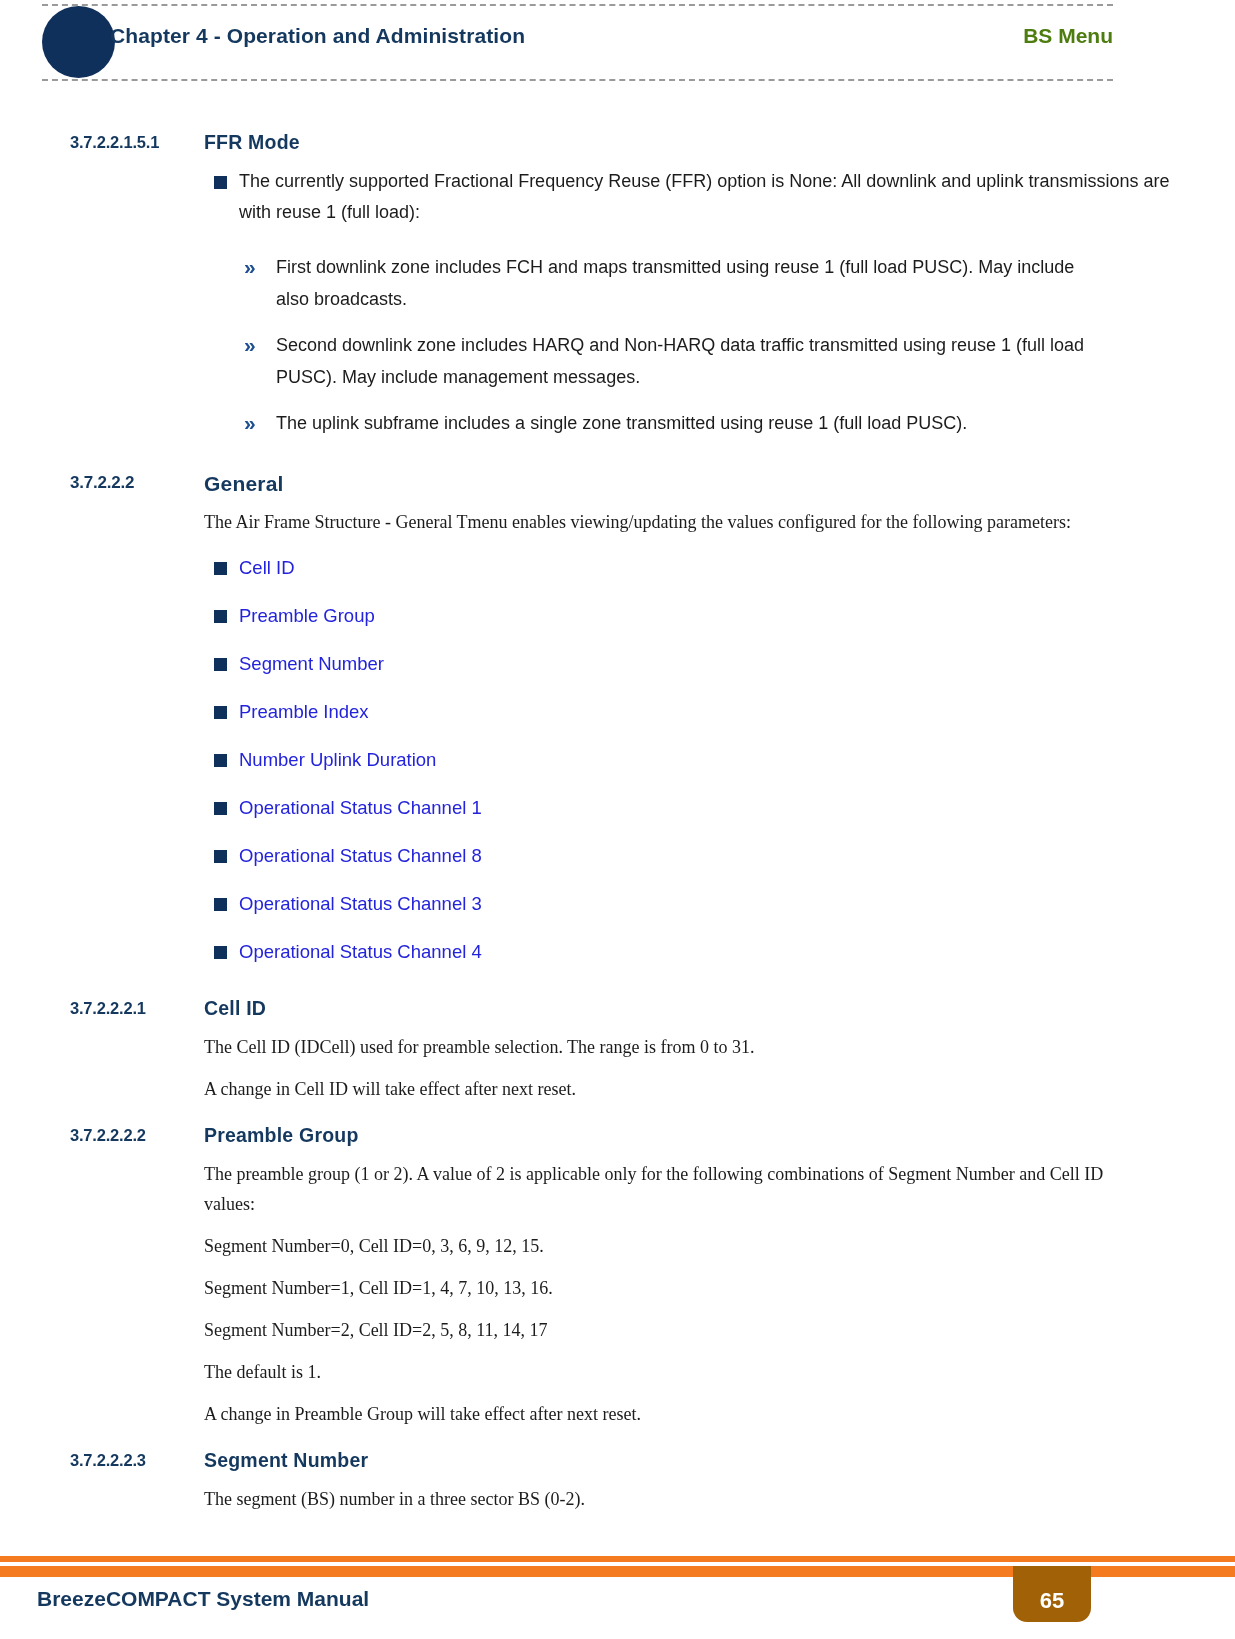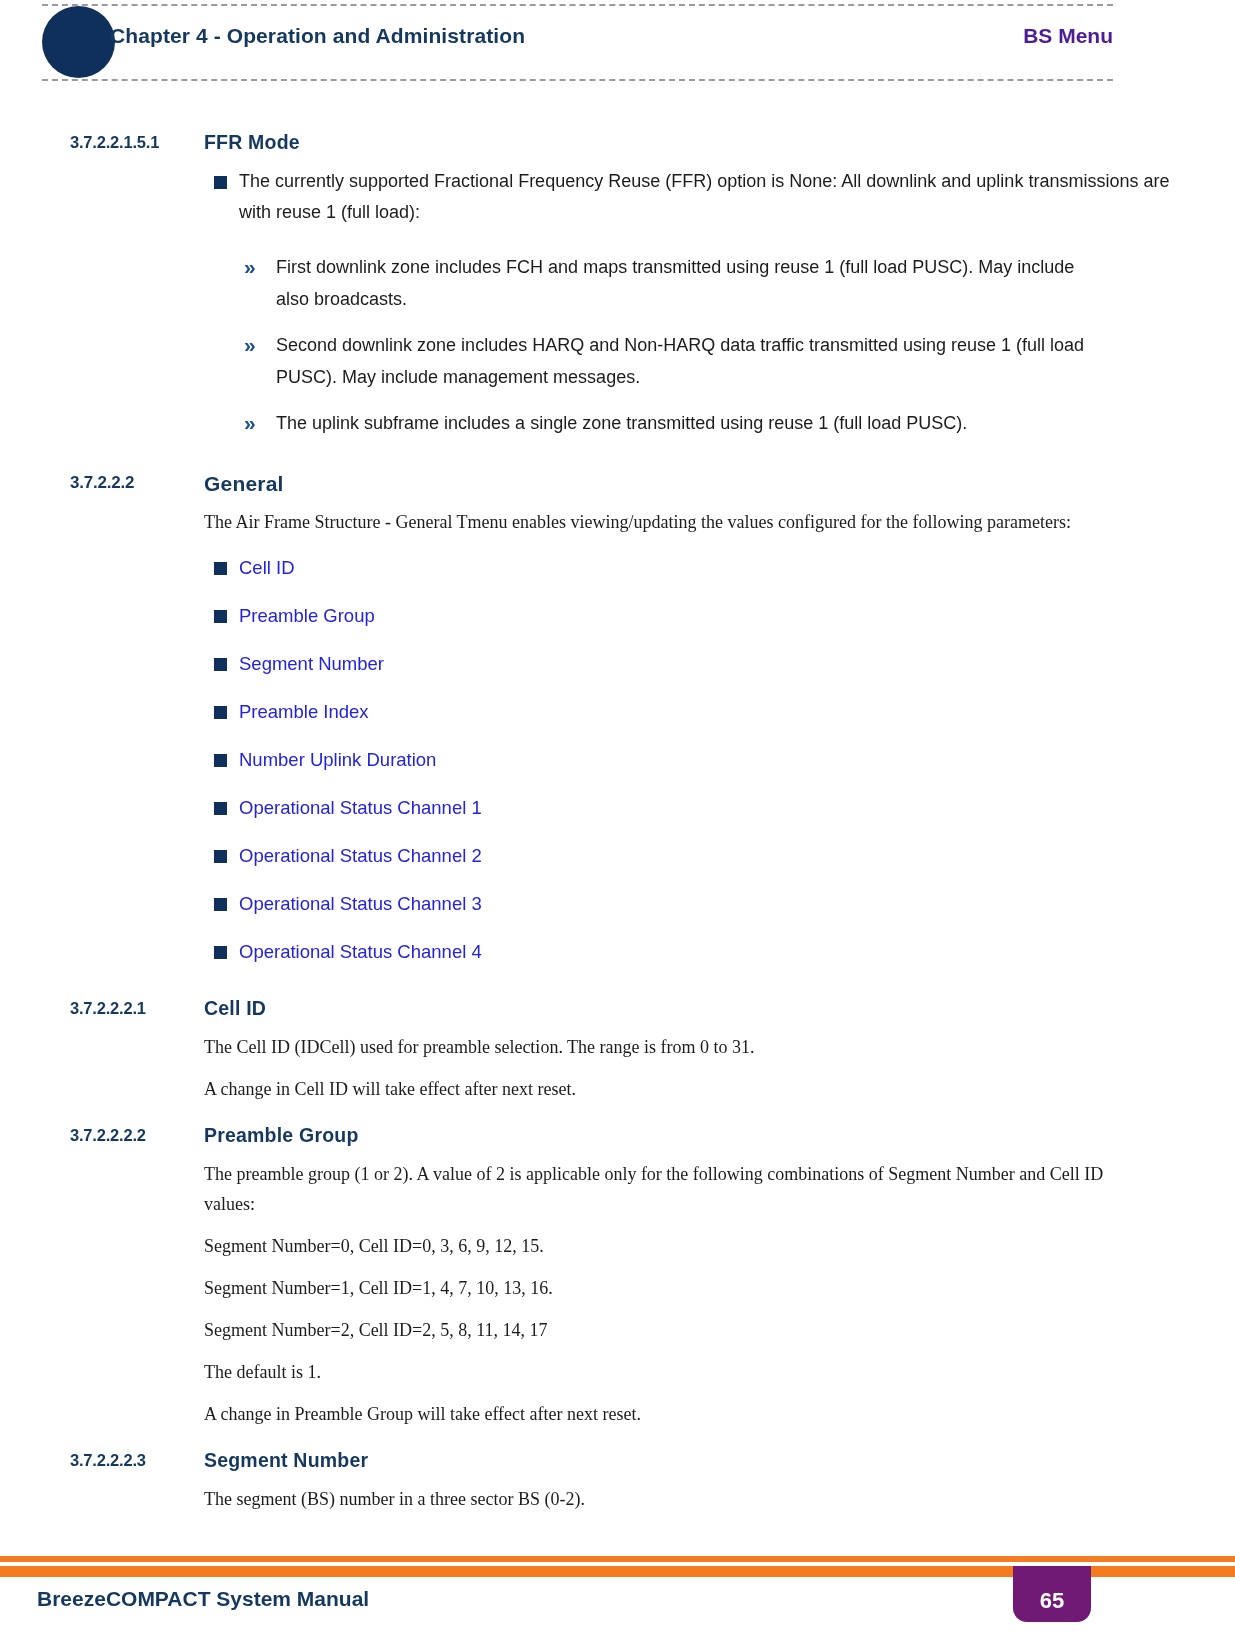--- a/index.html
+++ b/index.html
@@ -50,21 +50,21 @@
     color: #14385e;
     letter-spacing: 0.1px;
     white-space: nowrap;
   }
   #header-section-title {
     position: absolute;
     right: 122px;
     top: 24px;
     font-size: 21px;
     font-weight: bold;
-    color: #4c1d95;
+    color: #4d7c0f;
     white-space: nowrap;
   }
 
   
   #content {
     position: absolute;
     left: 0;
     top: 132px;
     width: 1235px;
     margin-left: 28px;
@@ -201,21 +201,21 @@
     font-weight: bold;
     color: #14385e;
     white-space: nowrap;
   }
   #footer-page-tab {
     position: absolute;
     left: 1013px;
     top: 17px;
     width: 78px;
     height: 56px;
-    background: #701a75;
+    background: #a16207;
     border-bottom-left-radius: 14px;
     border-bottom-right-radius: 14px;
     color: #ffffff;
     font-size: 22px;
     font-weight: bold;
     display: flex;
     align-items: center;
     justify-content: center;
     padding-top: 14px;
     box-sizing: border-box;
@@ -297,21 +297,21 @@
       <li class="link-item">
         <span class="sq-bullet"></span>
         <span class="link-text">Number Uplink Duration</span>
       </li>
       <li class="link-item">
         <span class="sq-bullet"></span>
         <span class="link-text">Operational Status Channel 1</span>
       </li>
       <li class="link-item">
         <span class="sq-bullet"></span>
-        <span class="link-text">Operational Status Channel 2</span>
+        <span class="link-text">Operational Status Channel 8</span>
       </li>
       <li class="link-item">
         <span class="sq-bullet"></span>
         <span class="link-text">Operational Status Channel 3</span>
       </li>
       <li class="link-item">
         <span class="sq-bullet"></span>
         <span class="link-text">Operational Status Channel 4</span>
       </li>
     </ul>

